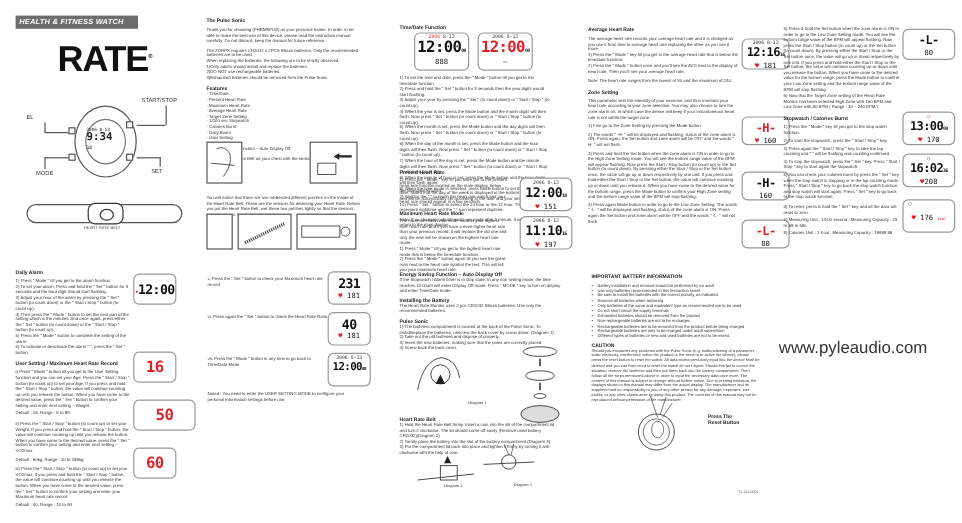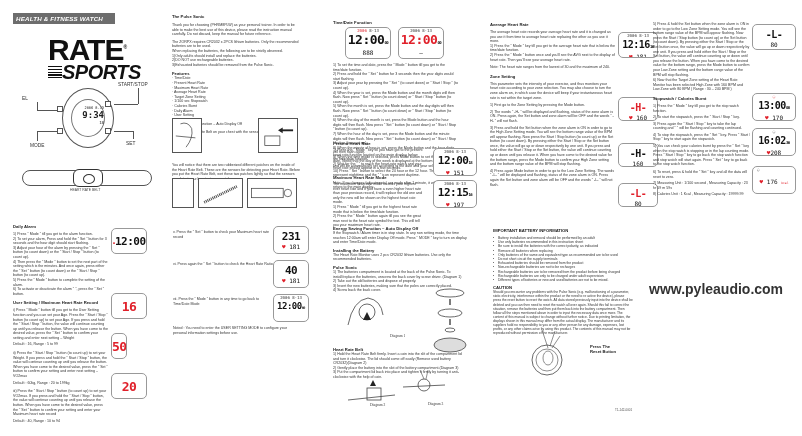--- a/index.html
+++ b/index.html
@@ -13,41 +13,40 @@
 .lcd .big{font-size:13px;line-height:13px;color:#111;font-weight:bold;letter-spacing:-0.5px}
 .lcd .red{color:#e0202a}
 .lcd .sub{font-size:6px;line-height:7px;color:#111}
 .heart{color:#e0202a;font-size:6px}
 .banner{position:absolute;left:13px;top:13px;width:102px;height:11px;background:#6d6d6d;color:#fff;font-size:6.2px;font-weight:bold;font-style:italic;line-height:11px;padding-left:3px;letter-spacing:0.2px}
 .logo{position:absolute;left:48px;top:32px;font-family:"Liberation Sans",sans-serif;font-weight:900;color:#111;font-size:30px;letter-spacing:-1px;line-height:30px}
 .logo2{position:absolute;left:50px;top:62px;font-style:italic;font-weight:900;font-size:20px;color:#111;line-height:20px;letter-spacing:-0.5px}
 .logo2::before{content:"";position:absolute;left:-2px;top:4px;width:14px;height:12px;background:repeating-linear-gradient(#111 0 1.4px,#fff 1.4px 2.8px)}
 .lbl{font-size:4.8px;color:#333}
 .watch{position:absolute;left:62px;top:88px;width:52px;height:60px;border:1px solid #555;border-radius:50%}
-.watch .inner{position:absolute;left:8px;top:10px;width:34px;height:38px;border:1px solid #777;border-radius:50%;text-align:right;font-family:"DejaVu Sans Mono",monospace}
+.watch .inner{position:absolute;left:8px;top:10px;width:34px;height:38px;border:1px solid #777;border-radius:50%;text-align:left;font-family:"DejaVu Sans Mono",monospace}
 .btnbox{position:absolute;width:6px;height:6px;border:1px solid #555;background:#fff}
 .line{position:absolute;background:#555}
 .belt{position:absolute;left:22px;top:170px;width:130px;height:16px;border:1px solid #555;border-radius:8px}
 .belt .pod{position:absolute;left:50px;top:-2px;width:30px;height:18px;border:1.5px solid #333;border-radius:6px;background:#fff}
 .belt .pod::after{content:"";position:absolute;left:9px;top:4px;width:10px;height:8px;border:1px solid #333;border-radius:50%}
 .illus{position:absolute;border:1px solid #555;background:#fff}
 .illus svg{width:100%;height:100%}
-.url{position:absolute;left:649px;top:281px;font-size:14px;font-weight:bold;color:#333;font-family:"Liberation Sans",sans-serif}
+.url{position:absolute;left:649px;top:281px;font-size:14px;font-weight:normal;color:#333;font-family:"Liberation Sans",sans-serif}
 ul.dots{list-style:none}
 ul.dots li{font-size:3.4px;line-height:4.2px;color:#333;padding-left:5px;position:relative}
 ul.dots li::before{content:"\2022";position:absolute;left:0;top:0}
 </style>
 </head>
 <body>
 
 <div class="page">
 
   <div class="banner">HEALTH &amp; FITNESS WATCH</div>
   <div class="logo"><span>RATE</span><sup style="font-size:5px">®</sup></div>
-  <div class="logo2"><span style="padding-left:12px">SPORTS</span></div>
 
   <span class="abs lbl" style="left:22px;top:96px">EL</span>
   <span class="abs lbl" style="left:118px;top:82px">START/STOP</span>
   <span class="abs lbl" style="left:30px;top:143px">MODE</span>
   <span class="abs lbl" style="left:126px;top:141px">SET</span>
   <div class="line" style="left:37px;top:102px;width:1px;height:8px"></div>
   <div class="line" style="left:37px;top:110px;width:23px;height:1px"></div>
   <div class="line" style="left:138px;top:88px;width:1px;height:16px"></div>
   <div class="line" style="left:114px;top:104px;width:24px;height:1px"></div>
   <div class="line" style="left:37px;top:131px;width:23px;height:1px"></div>
@@ -153,21 +152,21 @@
     <div class="t">1) Press " Mode " till you get to the highest heart rate mode that is below the time/date function.</div>
     <div class="t">2) Press the " Mode " button again till you see the great man next to the heart rate symbol the text. This will tell you your maximum heart rate.</div>
   </div>
   <div class="lcd" style="left:433px;top:148px;width:44px;height:28px">
     <div class="top">2006 8-13</div>
     <div class="big" style="font-size:11px"><span>12:00</span><span style="font-size:4px">18</span></div>
     <div class="sub"><span class="heart">♥</span> <span>151</span></div>
   </div>
   <div class="lcd" style="left:433px;top:180px;width:44px;height:28px">
     <div class="top">2006 8-13</div>
-    <div class="big" style="font-size:11px"><span>12:15</span><span style="font-size:4px">16</span></div>
+    <div class="big" style="font-size:11px"><span>11:10</span><span style="font-size:4px">16</span></div>
     <div class="sub"><span class="heart">♥</span> <span>197</span></div>
   </div>
 
   <div class="abs" style="left:490px;top:22px;width:125px">
     <div class="h">Average Heart Rate</div>
     <div class="t" style="margin-top:3px">The average heart rate records your average heart rate and it is changed as you use it from time to average heart rate replacing the other as you use it more.</div>
     <div class="t">1) Press the " Mode " key till you get to the average heart rate that is below the time/date function.</div>
     <div class="t">2) Press the " Mode " button once and you'll see the AVG next to the display of heart rate. Then you'll see your average heart rate.</div>
     <div class="t" style="margin-top:3px">Note: The heart rate ranges from the lowest of 30 and the maximum of 240.</div>
     <div class="h" style="margin-top:4px">Zone Setting</div>
@@ -242,25 +241,25 @@
     <div class="t" style="margin-top:2px">Default : 60kg, Range : 20 to 199kg</div>
     <div class="t" style="margin-top:4px">iii) Press the " Start / Stop " button (to count up) to set your VO2max. If you press and hold the " Start / Stop " button, the value will continue counting up until you release the button. When you have come to the desired value, press the " Set " button to confirm your setting and enter your Maximum heart rate record</div>
     <div class="t" style="margin-top:2px">Default : 40, Range : 10 to 94</div>
   </div>
   <div class="lcd" style="left:111px;top:228px;width:36px;height:26px">
     <div class="big" style="margin-top:6px;font-size:11px"><span class="red" style="font-size:5px">•</span><span>12:00</span></div>
   </div>
   <div class="lcd" style="left:111px;top:293px;width:36px;height:26px">
     <div class="big red" style="margin-top:6px">16</div>
   </div>
-  <div class="lcd" style="left:111px;top:333px;width:16px;height:26px">
+  <div class="lcd" style="left:111px;top:333px;width:52px;height:26px">
     <div class="big red" style="margin-top:6px">50</div>
   </div>
   <div class="lcd" style="left:111px;top:373px;width:36px;height:26px">
-    <div class="big red" style="margin-top:6px">20</div>
+    <div class="big red" style="margin-top:6px">60</div>
   </div>
 
   <div class="abs t" style="left:173px;top:230px;width:105px">v. Press the " Set " button to check your Maximum heart rate record</div>
   <div class="lcd" style="left:273px;top:226px;width:36px;height:28px">
     <div class="big" style="margin-top:3px;font-size:11px">231</div>
     <div class="sub"><span class="heart">♥</span> <span>181</span></div>
   </div>
   <div class="abs t" style="left:173px;top:262px;width:105px">vi. Press again the " Set " button to check the Heart Rate Ratio</div>
   <div class="lcd" style="left:273px;top:260px;width:36px;height:28px">
     <div class="big" style="margin-top:3px;font-size:11px">40</div>

